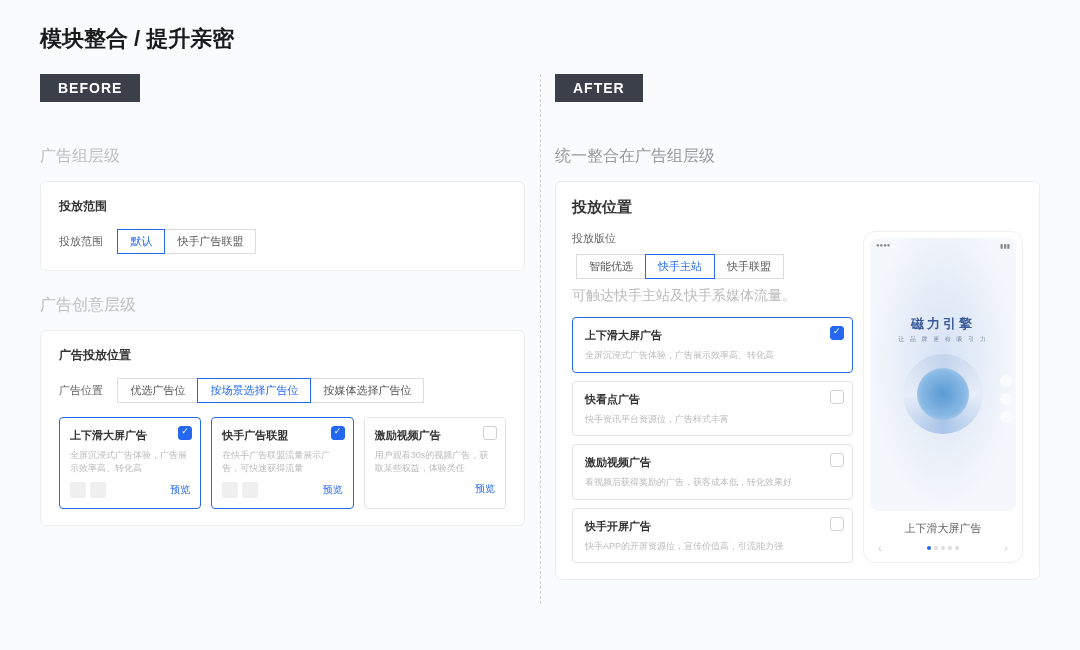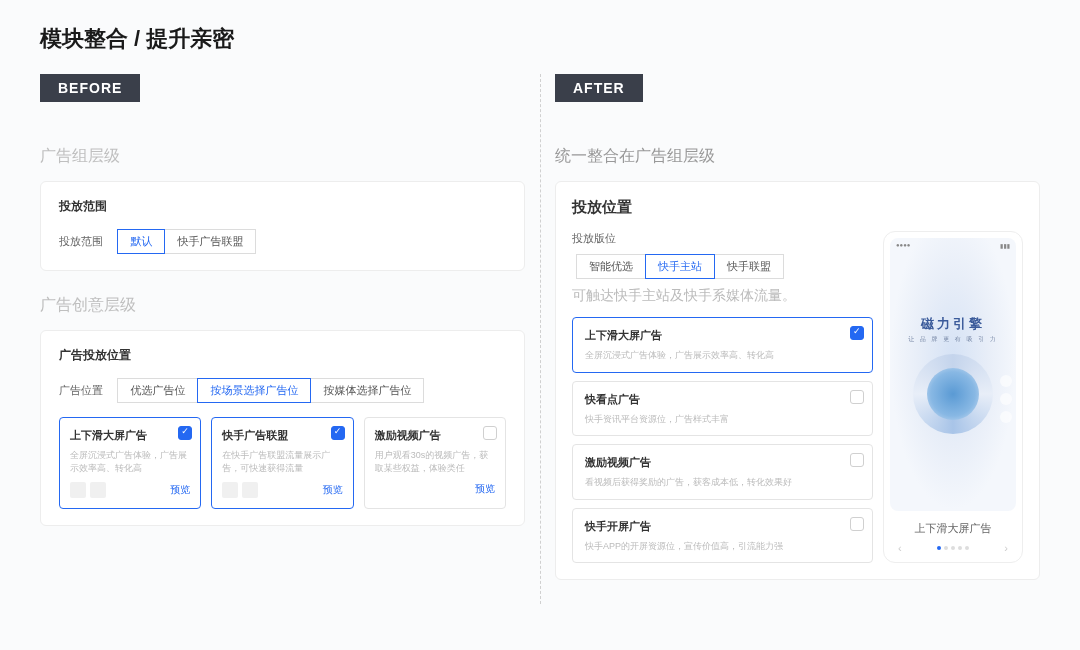--- a/index.html
+++ b/index.html
@@ -32,21 +32,21 @@
 .preview-link { font-size: 10px; color: #2468f2; margin-left: auto; }
 
 
 .after-body { display: flex; gap: 10px; }
 .after-left { flex: 1; }
 .opt-list { display: flex; flex-direction: column; gap: 8px; margin-top: 12px; }
 .opt-row { border: 1px solid #e4e4e4; border-radius: 4px; padding: 10px 12px; position: relative; }
 .opt-row.sel { border-color: #2468f2; }
 .opt-row .opt-title { font-size: 11px; }
 .opt-row .opt-desc { font-size: 9px; min-height: auto; }
-.phone { width: 140px; border: 1px solid #eee; border-radius: 12px; background: #fff; padding: 6px; display: flex; flex-direction: column; }
+.phone { width: 160px; border: 1px solid #eee; border-radius: 12px; background: #fff; padding: 6px; display: flex; flex-direction: column; }
 .phone-screen { flex: 1; background: radial-gradient(ellipse at 50% 45%, #d5e2f5 0%, #e8eef8 40%, #f4f7fc 70%); border-radius: 8px; padding: 10px 6px; position: relative; display: flex; flex-direction: column; align-items: center; justify-content: center; min-height: 200px; }
 .phone-logo { font-size: 13px; font-weight: 700; color: #3a5a9a; letter-spacing: 3px; }
 .phone-sub { font-size: 6px; color: #7a8aa8; letter-spacing: 2px; margin-top: 2px; }
 .vortex { width: 80px; height: 80px; margin-top: 10px; border-radius: 50%; background: conic-gradient(from 0deg, #c4d4ec, #e8eef8, #a8c4e8, #e8eef8, #c4d4ec); position: relative; }
 .vortex::after { content: ""; position: absolute; inset: 14px; border-radius: 50%; background: radial-gradient(circle, #5a9ad4 0%, #88b8e4 60%, #d5e2f5 100%); }
 .phone-cap { text-align: center; font-size: 11px; color: #666; padding: 10px 0 4px; }
 .phone-nav { display: flex; justify-content: space-between; align-items: center; padding: 2px 8px; }
 .nav-arrow { font-size: 11px; color: #ccc; cursor: pointer; }
 .dots { display: flex; gap: 3px; }
 .dot { width: 4px; height: 4px; border-radius: 50%; background: #ddd; }

